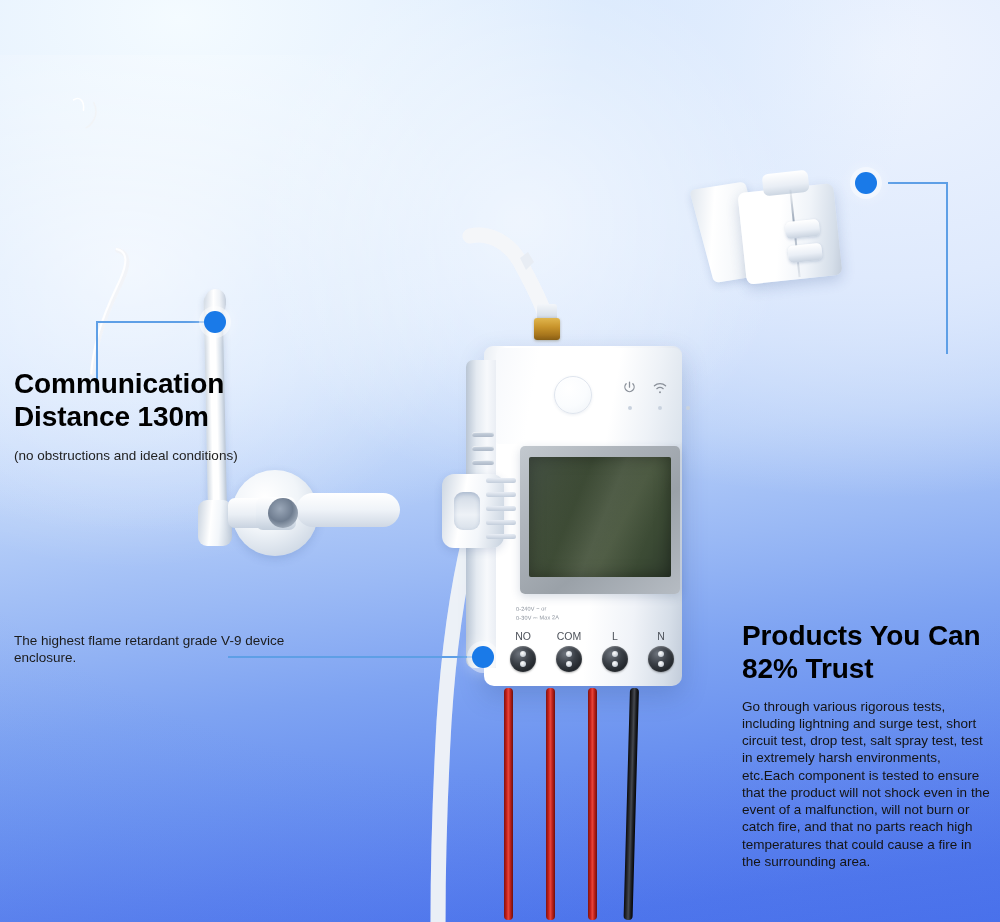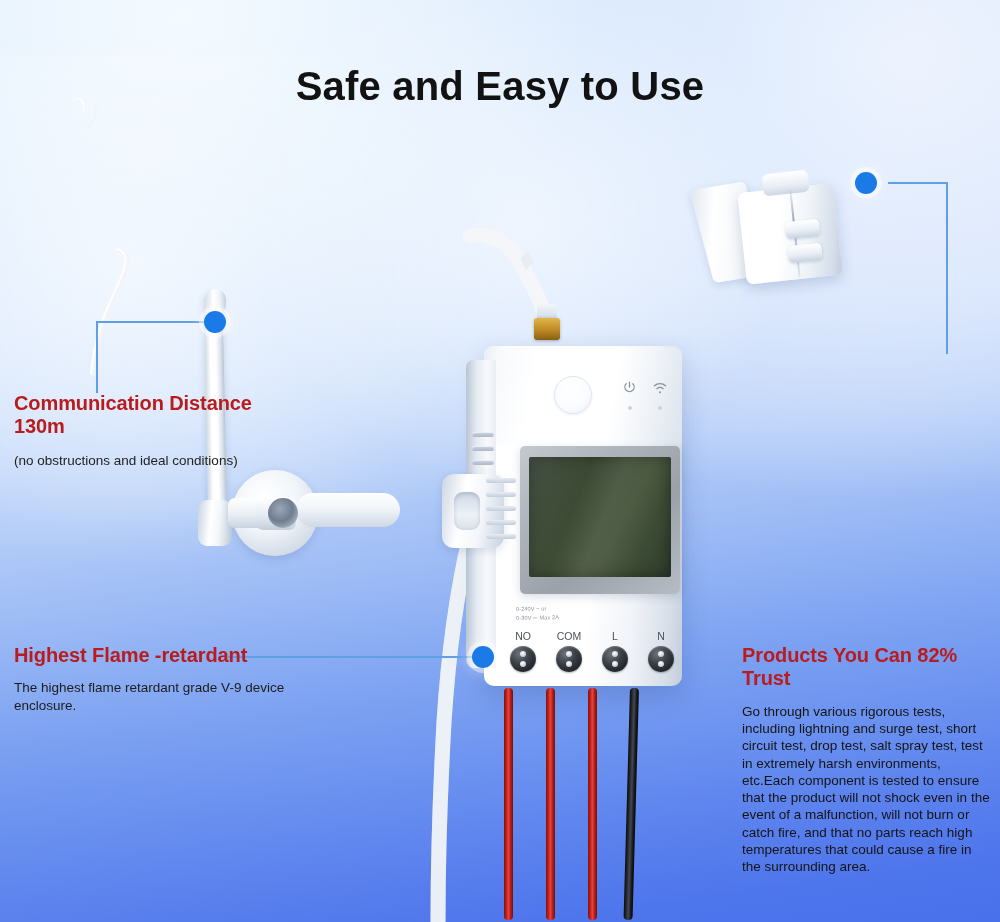--- a/index.html
+++ b/index.html
@@ -38,23 +38,22 @@
 
   
   .headline{
     position:absolute; left:0; top:64px; width:1000px; text-align:center;
     font-size:40px; font-weight:bold; color:#121212; letter-spacing:.2px;
   }
 
   
   .callout{ position:absolute; }
   .callout h3{
-    font-size:20px; font-weight:bold; color:#b91c1c; line-height:1.17;
+    font-size:28px; font-weight:bold; color:#000000; line-height:1.17;
     letter-spacing:-.1px;
-    margin-top:24px;
   }
   .callout .body{
     font-size:13.5px; color:#1c1c1c; line-height:1.28; margin-top:12px;
   }
   .callout .sub{
     font-size:13.5px; color:#222; line-height:1.3; margin-top:13px;
   }
   .c-comm { left:14px;  top:368px; width:246px; }
   .c-flame{ left:14px;  top:620px; width:290px; }
   .c-ct   { left:742px; top:366px; width:250px; }
@@ -298,21 +297,20 @@
 </head>
 <body>
 
 <div id="stage">
 
   <div class="bg-base"></div>
   <div class="bg-glow-left"></div>
   <div class="bg-glow-center"></div>
   <div class="bg-vignette"></div>
 
-  <div class="headline">Safe and Easy to Use</div>
 
   <div class="art">
 
     <svg class="lay cable-left" width="1000" height="922" viewBox="0 0 1000 922">
       <path d="M392 512 C 432 520, 430 560, 406 612 C 382 664, 350 724, 330 800 C 316 856, 310 898, 308 922" fill="none" stroke="#ffffff" stroke-width="16" stroke-linecap="round" opacity="0.97"></path>
       <path d="M392 512 C 432 520, 430 560, 406 612 C 382 664, 350 724, 330 800 C 316 856, 310 898, 308 922" fill="none" stroke="#d3dce8" stroke-width="16" stroke-linecap="round" opacity="0.30"></path>
       <path d="M389 508 C 427 516, 424 556, 401 608 C 377 660, 346 720, 326 796 C 312 852, 306 896, 304 922" fill="none" stroke="#ffffff" stroke-width="7" stroke-linecap="round" opacity="0.9"></path>
     </svg>
 
     <svg class="lay" width="1000" height="922" viewBox="0 0 1000 922">
@@ -438,21 +436,20 @@
   <div class="line h ln-ct-h"></div>
   <div class="line v ln-ct-v"></div>
   <div class="dot dot-ct"></div>
 
   <div class="callout c-comm">
     <h3>Communication Distance 130m</h3>
     <div class="sub">(no obstructions and ideal conditions)</div>
   </div>
 
   <div class="callout c-flame">
-    <h3>Highest Flame -retardant</h3>
     <div class="body">The highest flame retardant grade V-9 device enclosure.</div>
   </div>
 
 
   <div class="callout c-trust">
     <h3>Products You Can 82% Trust</h3>
     <div class="body">Go through various rigorous tests, including lightning and surge test, short circuit test, drop test, salt spray test, test in extremely harsh environments, etc.Each component is tested to ensure that the product will not shock even in the event of a malfunction, will not burn or catch fire, and that no parts reach high temperatures that could cause a fire in the surrounding area.</div>
   </div>
 
 </div>

